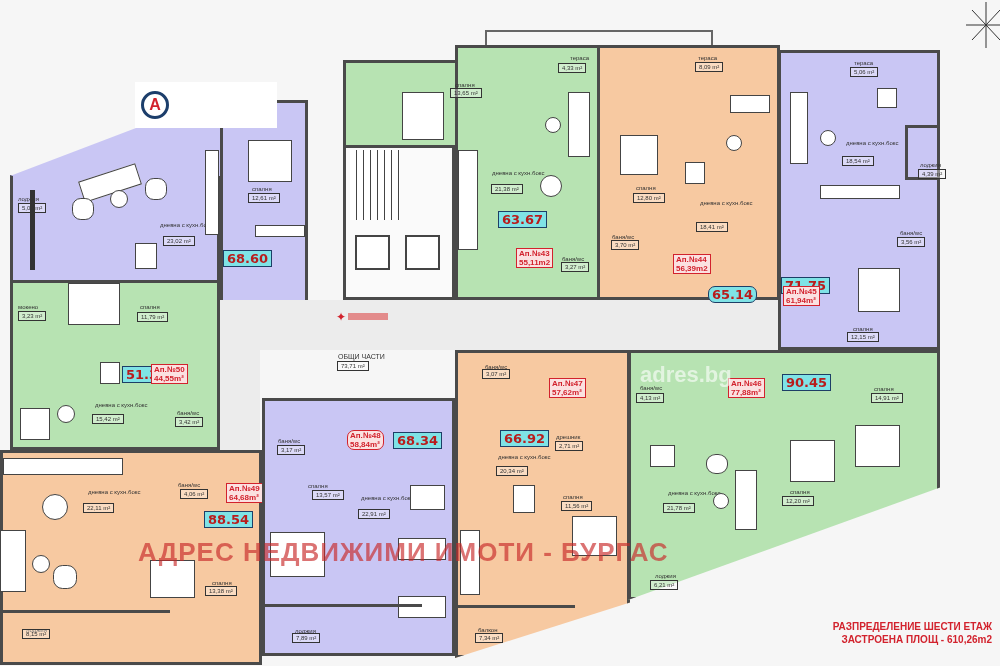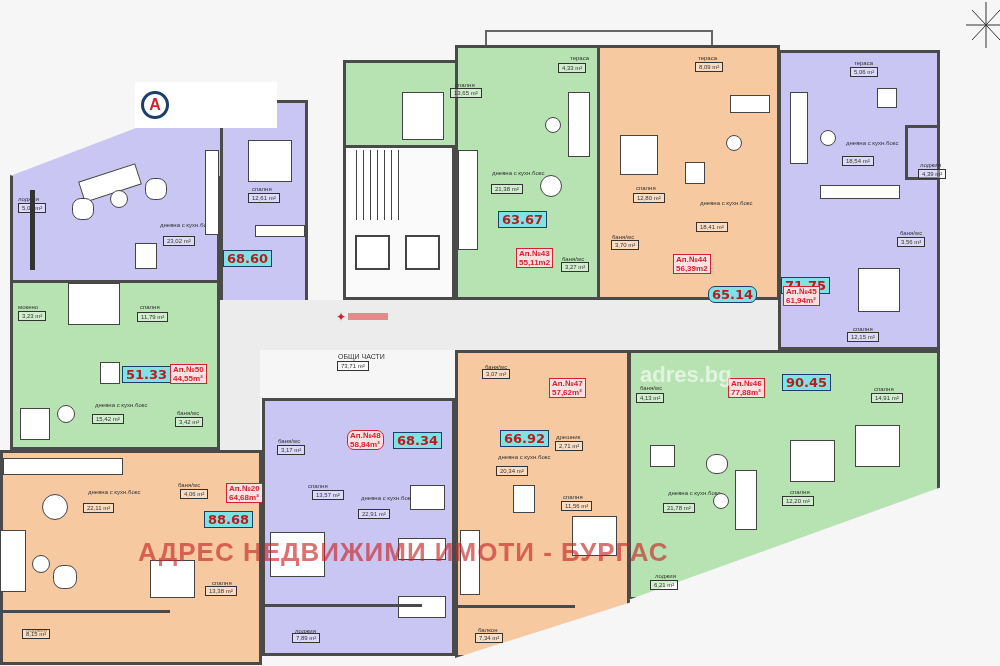--- a/index.html
+++ b/index.html
@@ -68,21 +68,21 @@
 <div class="rlabel" style="left:270px;top:328px;">баня/wc</div>
 <div class="rarea" style="left:268px;top:335px;">3,53 m²</div>
 
 <div class="room green" style="left:10px;top:280px;width:210px;height:170px;"></div>
 <div class="rlabel" style="left:18px;top:304px;">мокено</div>
 <div class="rarea" style="left:18px;top:311px;">3,23 m²</div>
 <div class="furn" style="left:68px;top:283px;width:52px;height:42px;"></div>
 <div class="rlabel" style="left:140px;top:304px;">спалня</div>
 <div class="rarea" style="left:137px;top:312px;">11,79 m²</div>
 <div class="gross" style="left:122px;top:366px;">51.33</div>
-<div class="apt" style="left:170px;top:364px;">
+<div class="apt" style="left:151px;top:364px;">
     <div>Ап.№50</div>
     <div>44,55m²</div>
   </div>
 <div class="rlabel" style="left:95px;top:402px;">дневна с кухн.бокс</div>
 <div class="rarea" style="left:92px;top:414px;">15,42 m²</div>
 <div class="furn" style="left:100px;top:362px;width:20px;height:22px;"></div>
 <div class="circ" style="left:57px;top:405px;width:18px;height:18px;"></div>
 <div class="furn" style="left:20px;top:408px;width:30px;height:32px;"></div>
 <div class="rlabel" style="left:177px;top:410px;">баня/wc</div>
 <div class="rarea" style="left:175px;top:417px;">3,42 m²</div>
@@ -91,24 +91,24 @@
 <div class="furn" style="left:3px;top:458px;width:120px;height:17px;"></div>
 <div class="rlabel" style="left:88px;top:489px;">дневна с кухн.бокс</div>
 <div class="rarea" style="left:83px;top:503px;">22,11 m²</div>
 <div class="circ" style="left:42px;top:494px;width:26px;height:26px;"></div>
 <div class="furn" style="left:0;top:530px;width:26px;height:62px;"></div>
 <div class="circ" style="left:32px;top:555px;width:18px;height:18px;"></div>
 <div class="furn" style="left:53px;top:565px;width:24px;height:24px;border-radius:40%;"></div>
 <div class="rlabel" style="left:178px;top:482px;">баня/wc</div>
 <div class="rarea" style="left:180px;top:489px;">4,06 m²</div>
 <div class="apt" style="left:226px;top:483px;">
-    <div>Ап.№20</div>
+    <div>Ап.№49</div>
     <div>64,68m²</div>
   </div>
-<div class="gross" style="left:204px;top:511px;">88.68</div>
+<div class="gross" style="left:204px;top:511px;">88.54</div>
 <div class="furn" style="left:150px;top:560px;width:45px;height:38px;"></div>
 <div class="rlabel" style="left:212px;top:580px;">спалня</div>
 <div class="rarea" style="left:205px;top:586px;">13,38 m²</div>
 <div class="abs" style="left:0;top:610px;width:170px;height:3px;background:#4a4a4a;"></div>
 <div class="rlabel" style="left:26px;top:627px;">лоджия</div>
 <div class="rarea" style="left:22px;top:629px;">8,15 m²</div>
 
 <div class="abs common" style="left:220px;top:300px;width:560px;height:50px;"></div>
 <div class="abs common" style="left:220px;top:345px;width:40px;height:105px;"></div>
 <div class="rlabel" style="left:338px;top:353px;font-size:7px;">ОБЩИ ЧАСТИ</div>
@@ -246,13 +246,15 @@
 <div class="rlabel" style="left:790px;top:489px;">спалня</div>
 <div class="rarea" style="left:782px;top:496px;">12,20 m²</div>
 <div class="rlabel" style="left:655px;top:573px;">лоджия</div>
 <div class="rarea" style="left:650px;top:580px;">6,21 m²</div>
 
 <div class="abs" style="left:640px;top:362px;color:rgba(255,255,255,0.6);font-size:22px;font-weight:bold;">adres.bg</div>
 
 <div class="wm" style="left:138px;top:537px;">АДРЕС НЕДВИЖИМИ ИМОТИ - БУРГАС</div>
 
 <div class="legend" style="left:760px;top:620px;width:232px;">
+  <div>РАЗПРЕДЕЛЕНИЕ ШЕСТИ ЕТАЖ</div>
+  <div>ЗАСТРОЕНА ПЛОЩ - 610,26m2</div>
 </div>
 
 </body></html>

